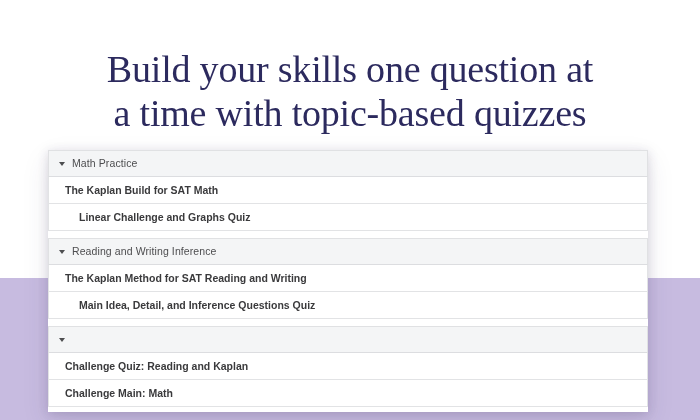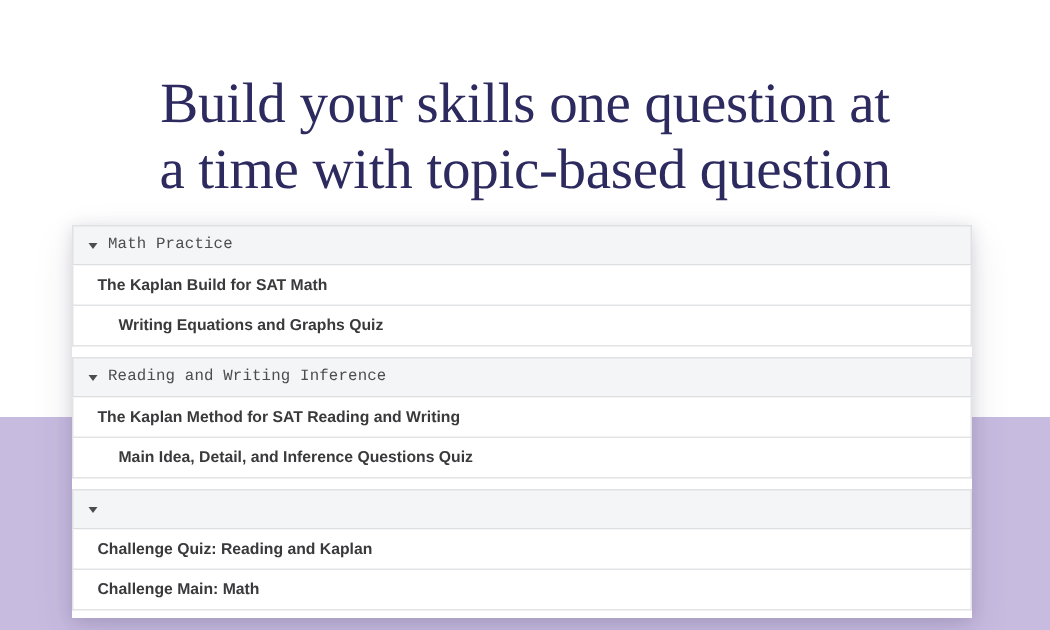--- a/index.html
+++ b/index.html
@@ -90,21 +90,20 @@
     border-left: 3.5px solid transparent;
     border-right: 3.5px solid transparent;
     border-top: 4.5px solid #4d4d4f;
     margin-right: 7px;
     flex: 0 0 auto;
   }
   .section-title {
     font-size: 10.5px;
     color: #4d4d4f;
     letter-spacing: 0.1px;
-    font-family: Liberation Mono, monospace;
   }
 
   .row {
     height: 27px;
     line-height: 27px;
     background: #ffffff;
     border: 1px solid #e2e3e5;
     border-top: none;
     box-sizing: border-box;
     font-size: 10.5px;
@@ -117,33 +116,33 @@
   }
   .row.indent { padding-left: 30px; }
 </style>
 </head>
 <body>
 
 <div class="purple-band"></div>
 
 <h1 class="headline">
   <span class="line">Build your skills one question at</span>
-  <span class="line">a time with topic-based question</span>
+  <span class="line">a time with topic-based quizzes</span>
 </h1>
 
 <div class="quiz-card">
   <div class="accordion">
 
     <div class="section">
       <div class="section-header">
         <span class="caret"></span>
         <span class="section-title">Math Practice</span>
       </div>
       <div class="row">The Kaplan Build for SAT Math</div>
-      <div class="row indent">Writing Equations and Graphs Quiz</div>
+      <div class="row indent">Linear Challenge and Graphs Quiz</div>
     </div>
 
     <div class="section">
       <div class="section-header">
         <span class="caret"></span>
         <span class="section-title">Reading and Writing Inference</span>
       </div>
       <div class="row">The Kaplan Method for SAT Reading and Writing</div>
       <div class="row indent">Main Idea, Detail, and Inference Questions Quiz</div>
     </div>

